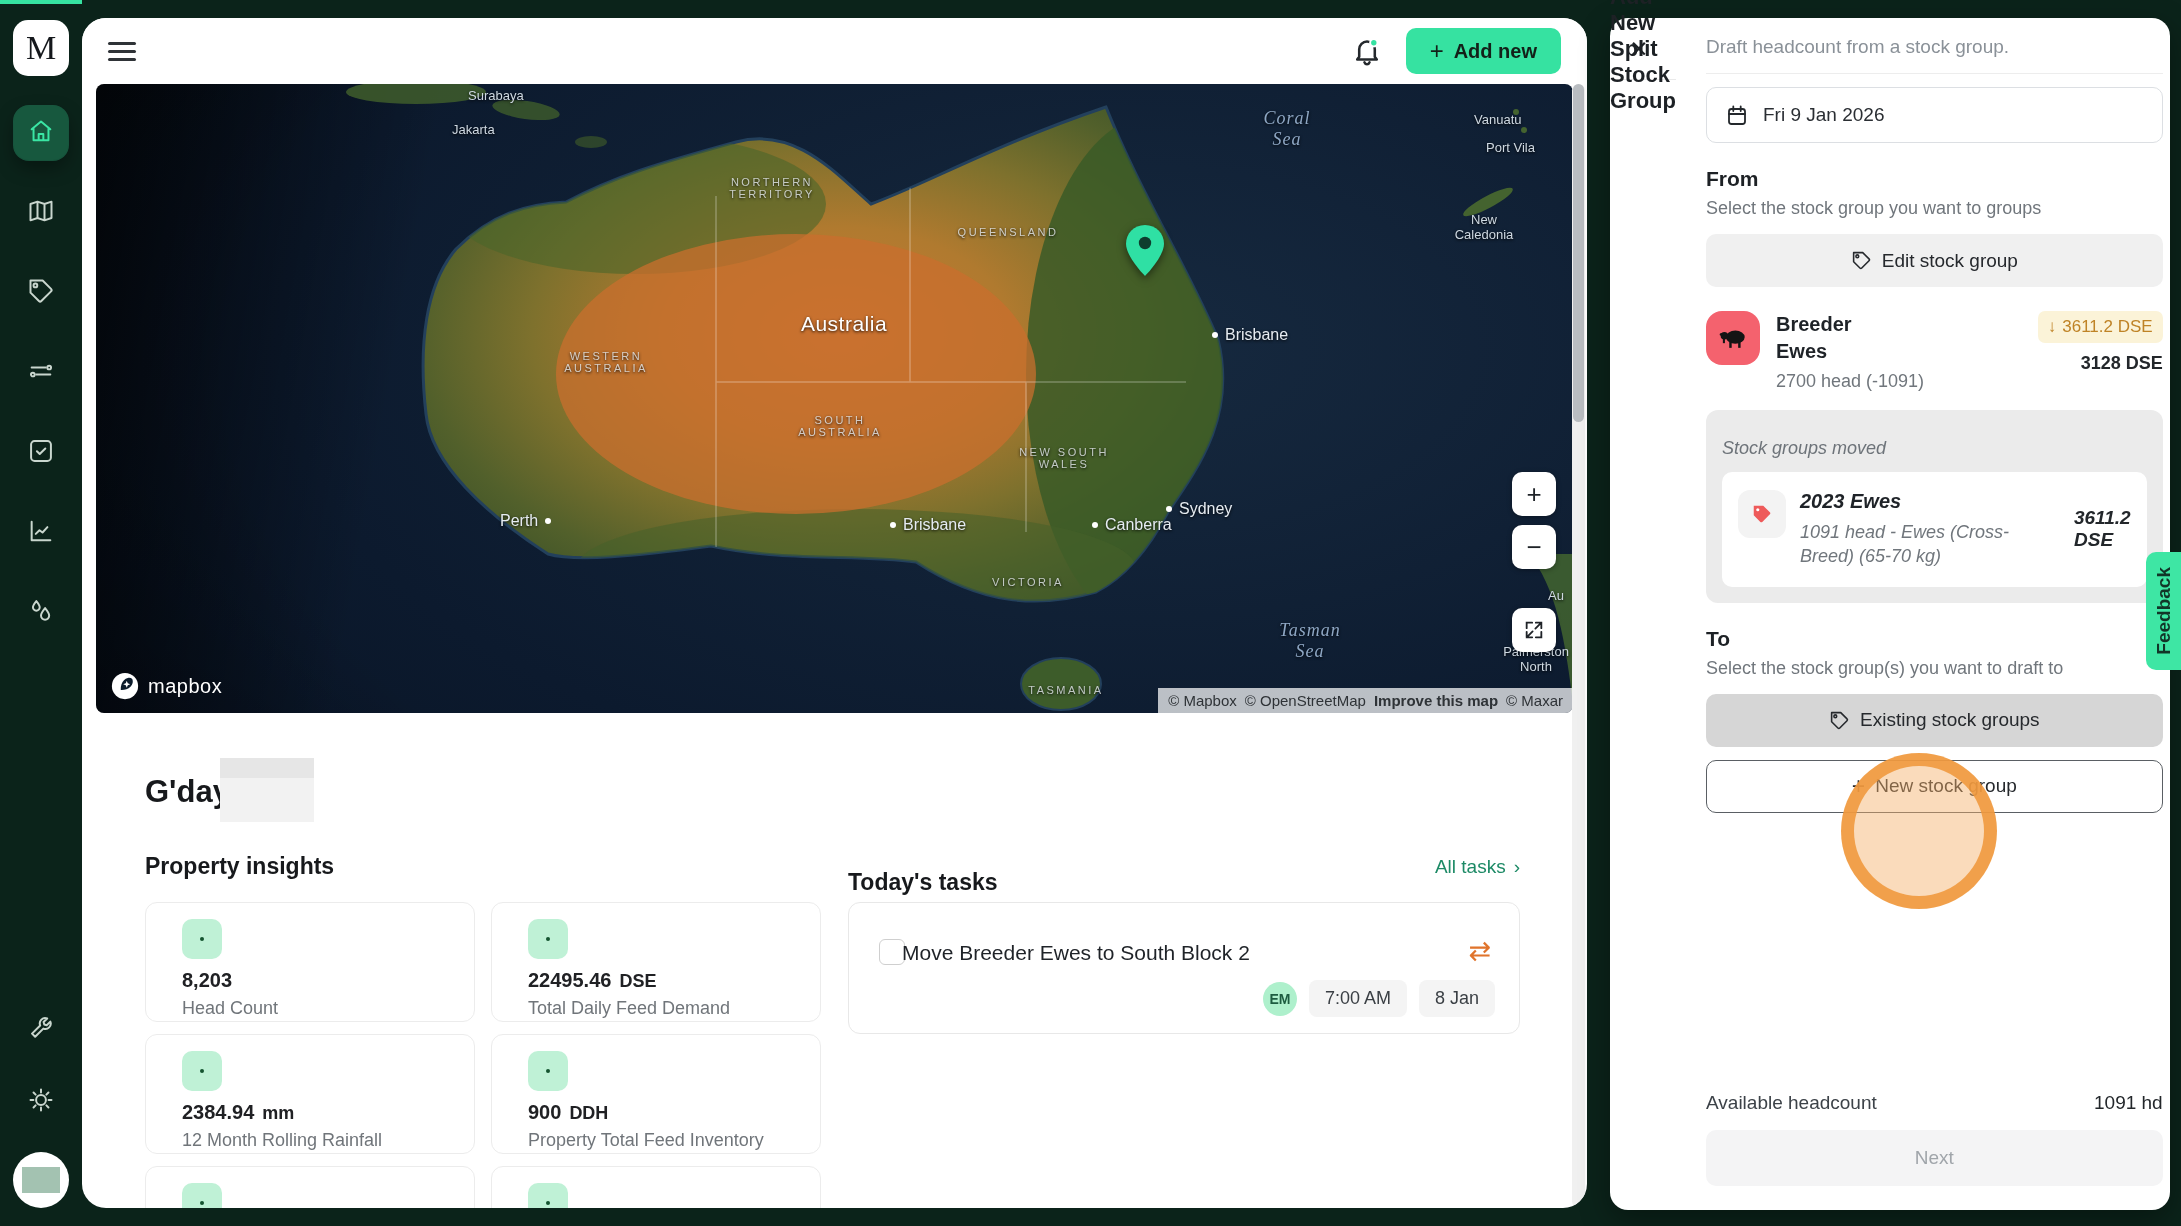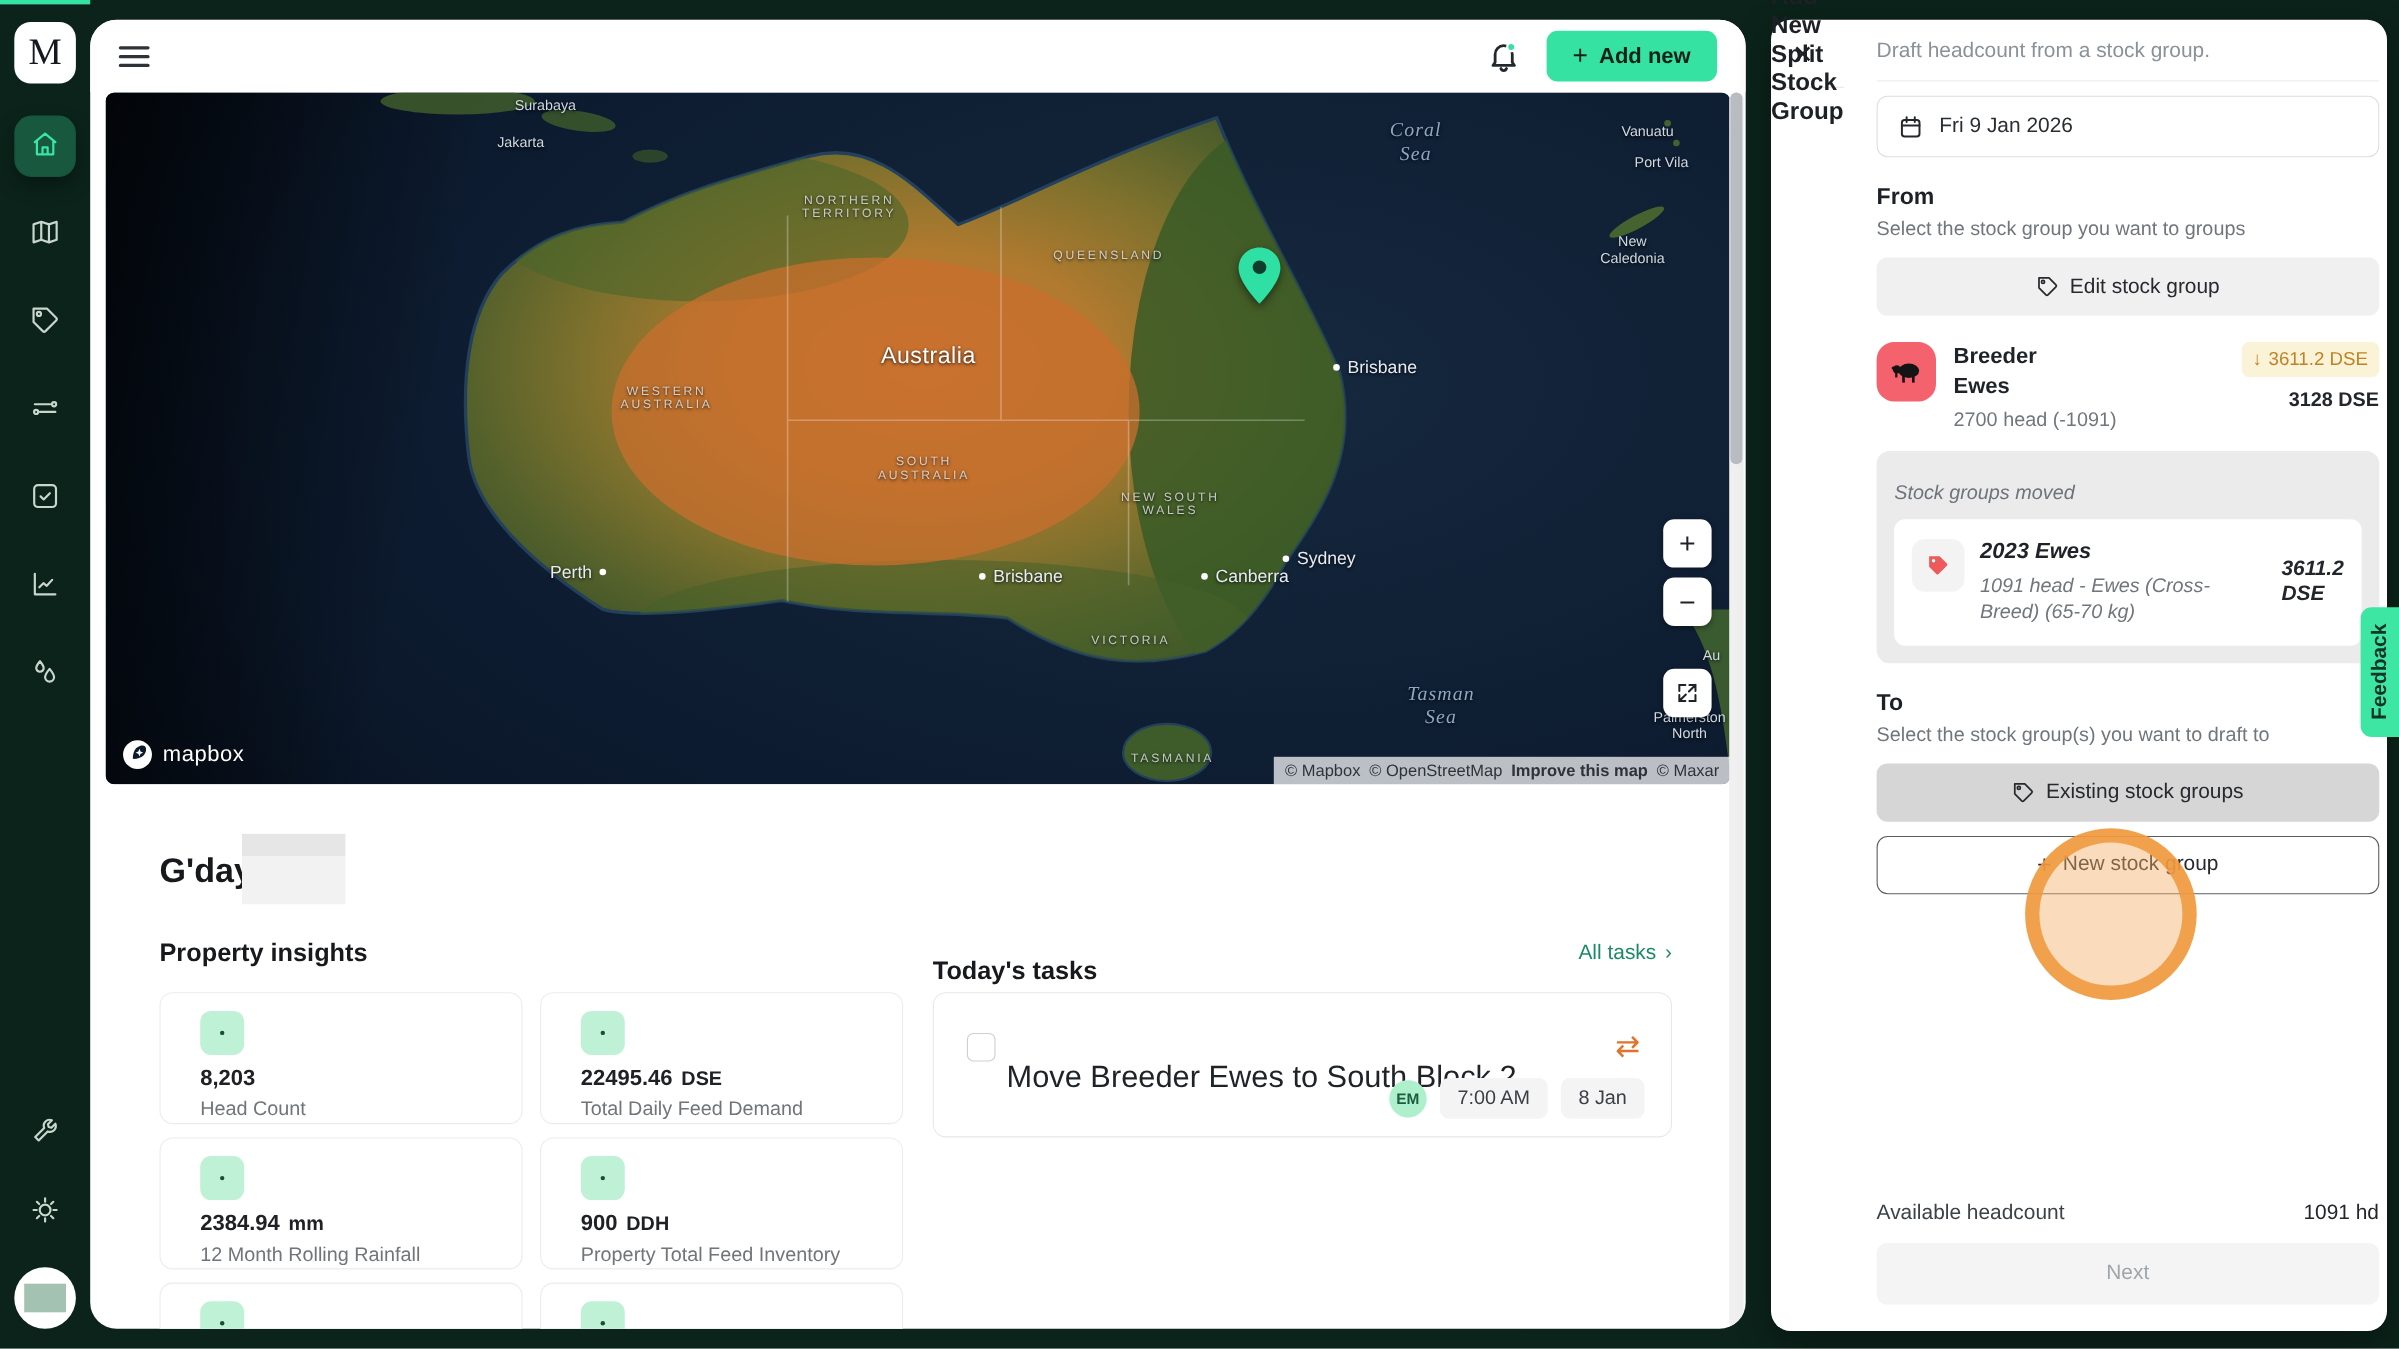--- a/index.html
+++ b/index.html
@@ -71,21 +71,21 @@
   .section-title { position:absolute; font-size:23px; font-weight:700; color:#17191c; }
   .insight-card { position:absolute; width:330px; height:120px; border:1px solid #ececec; border-radius:12px; background:#fff; padding:16px 36px; }
   .chip-icon { width:40px; height:40px; border-radius:10px; background:#bff1d6; display:flex; align-items:center; justify-content:center; }
   .chip-icon i { width:4px; height:4px; border-radius:50%; background:#14532f; }
   .insight-value { margin-top:10px; font-size:20px; font-weight:700; color:#202124; }
   .insight-value .unit { font-size:18px; margin-left:8px; }
   .insight-label { margin-top:6px; font-size:18px; color:#70757a; }
   .all-tasks { position:absolute; right:67px; top:838px; font-size:19px; color:#1d8a66; cursor:pointer; display:flex; align-items:center; gap:8px; }
   .task-card { position:absolute; left:766px; top:884px; width:672px; height:132px; border:1px solid #e8e8e8; border-radius:12px; background:#fff; }
   .task-check { position:absolute; left:30px; top:36px; width:26px; height:26px; border:1.5px solid #cfcfcf; border-radius:6px; background:#fff; cursor:pointer; }
-  .task-title { position:absolute; left:66px; top:38px; font-size:28px; color:#1f2328;margin-top:22px; }
+  .task-title { position:absolute; left:53px; top:38px; font-size:21px; color:#1f2328; }
   .task-swap { position:absolute; right:28px; top:32px; font-size:27px; color:#e0742c; }
   .task-meta { position:absolute; right:24px; bottom:16px; display:flex; align-items:center; gap:12px; }
   .assignee { width:34px; height:34px; border-radius:50%; background:#aef0cc; color:#1d5c40; font-size:14px; font-weight:700; display:flex; align-items:center; justify-content:center; }
   .pill { background:#f4f4f4; border-radius:8px; padding:8px 16px; font-size:18px; color:#3a3f44; }
   .scrollbar-track { position:absolute; right:2px; top:66px; width:13px; height:1124px; background:#f0f0f0; border-radius:7px; }
   .scrollbar-thumb { position:absolute; left:1px; top:0; width:11px; height:338px; background:#b9bdc1; border-radius:6px; cursor:grab; }
 
   
   .panel { position:absolute; left:1610px; top:18px; width:560px; height:1192px; background:#fff; border-radius:18px; display:flex; flex-direction:row; box-shadow:0 10px 30px rgba(0,0,0,.35); }
   .panel-header { position:relative; height:62px; display:flex; align-items:center; justify-content:center; border-bottom:1px solid #e9e9e9; }

